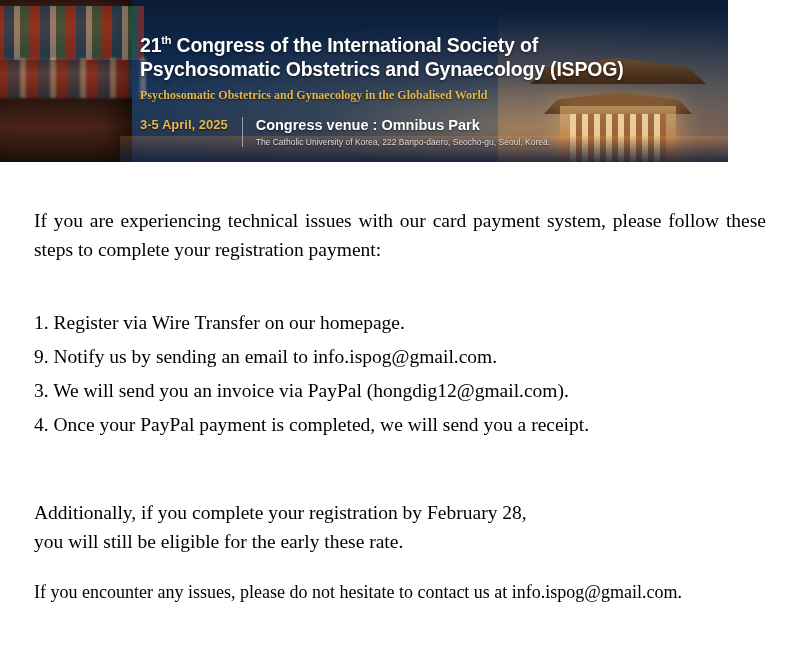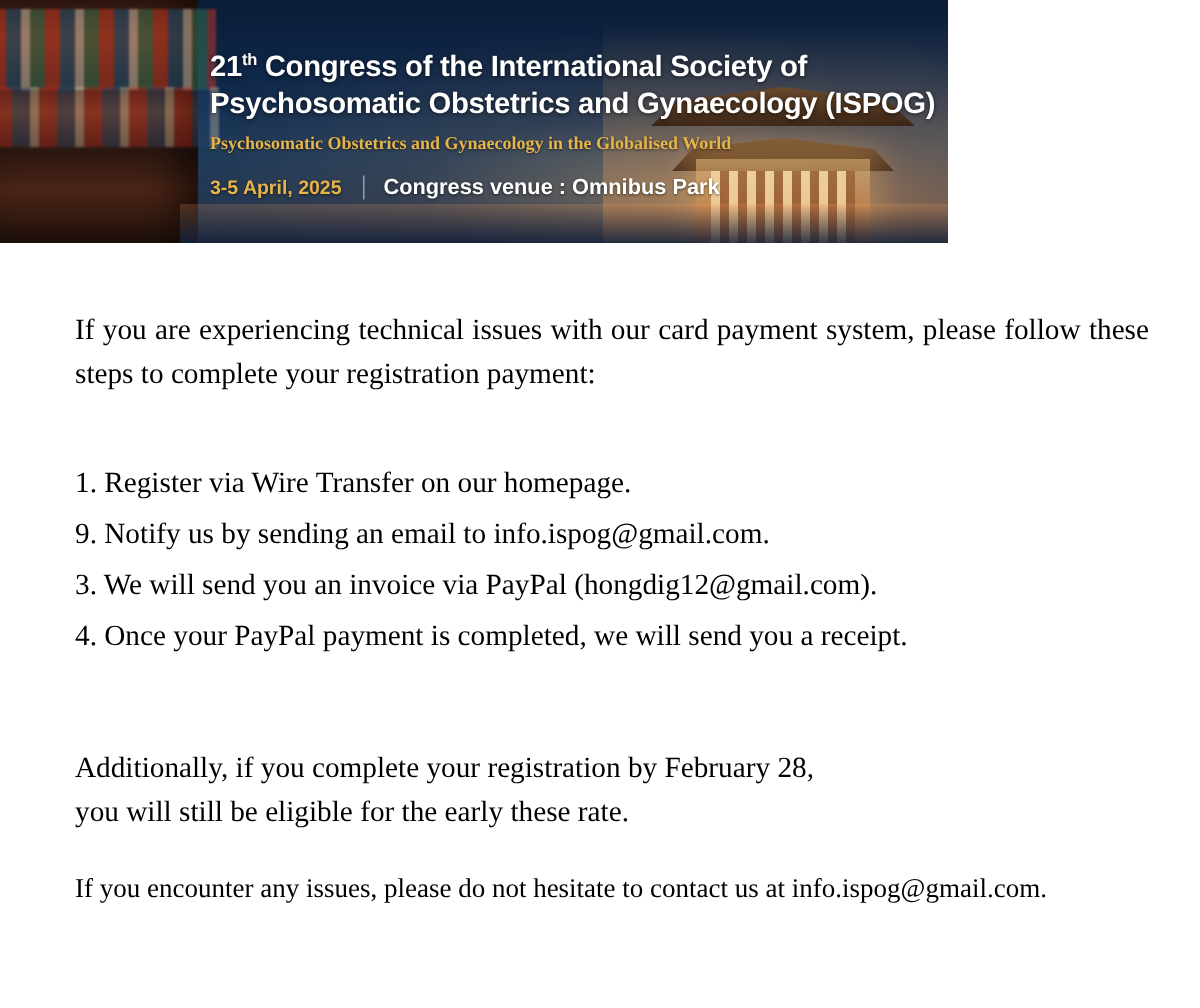--- a/index.html
+++ b/index.html
@@ -11,21 +11,21 @@
     width: 800px;
     height: 672px;
     font-family: "Liberation Serif", serif;
     color: #000000;
     overflow: hidden;
   }
 
   
   .banner {
     position: relative;
-    width: 632px;
+    width: 728px;
     height: 162px;
     overflow: hidden;
     background: #404040;
   }
   
   .banner-sky {
     position: absolute;
     inset: 0;
     background:
       radial-gradient(ellipse at 72% 78%, rgba(255,196,120,0.40) 0%, rgba(255,170,90,0.12) 28%, rgba(0,0,0,0) 60%),
@@ -180,21 +180,21 @@
     font-family: "Liberation Sans", sans-serif;
     font-weight: normal;
     font-size: 8.5px;
     color: #d6dde8;
     text-shadow: 0 1px 2px rgba(0,0,0,0.6);
     white-space: nowrap;
   }
 
   
   .content {
-    padding: 44px 34px 0 50px;
+    padding: 44px 34px 0 34px;
   }
   .para {
     font-size: 19.5px;
     line-height: 29px;
     text-align: justify;
     text-justify: inter-word;
     margin: 0;
   }
   .steps {
     margin-top: 42px;
@@ -242,20 +242,21 @@
       <span>21</span><sup>th</sup>
       <span>Congress of the International Society of</span>
     </div>
     <div class="b-title">Psychosomatic Obstetrics and Gynaecology (ISPOG)</div>
     <div class="b-sub">Psychosomatic Obstetrics and Gynaecology in the Globalised World</div>
     <div class="b-row">
       <div class="b-date">3-5 April, 2025</div>
       <div class="b-divider"></div>
       <div>
         <div class="b-venue">Congress venue : Omnibus Park</div>
+        <div class="b-venue-sub">The Catholic University of Korea, 222 Banpo-daero, Seocho-gu, Seoul, Korea.</div>
       </div>
     </div>
   </div>
 </div>
 
 <div class="content">
   <p class="para">If you are experiencing technical issues with our card payment system, please follow these steps to complete your registration payment:</p>
 
   <div class="steps">
     <p class="step">1. Register via Wire Transfer on our homepage.</p>

